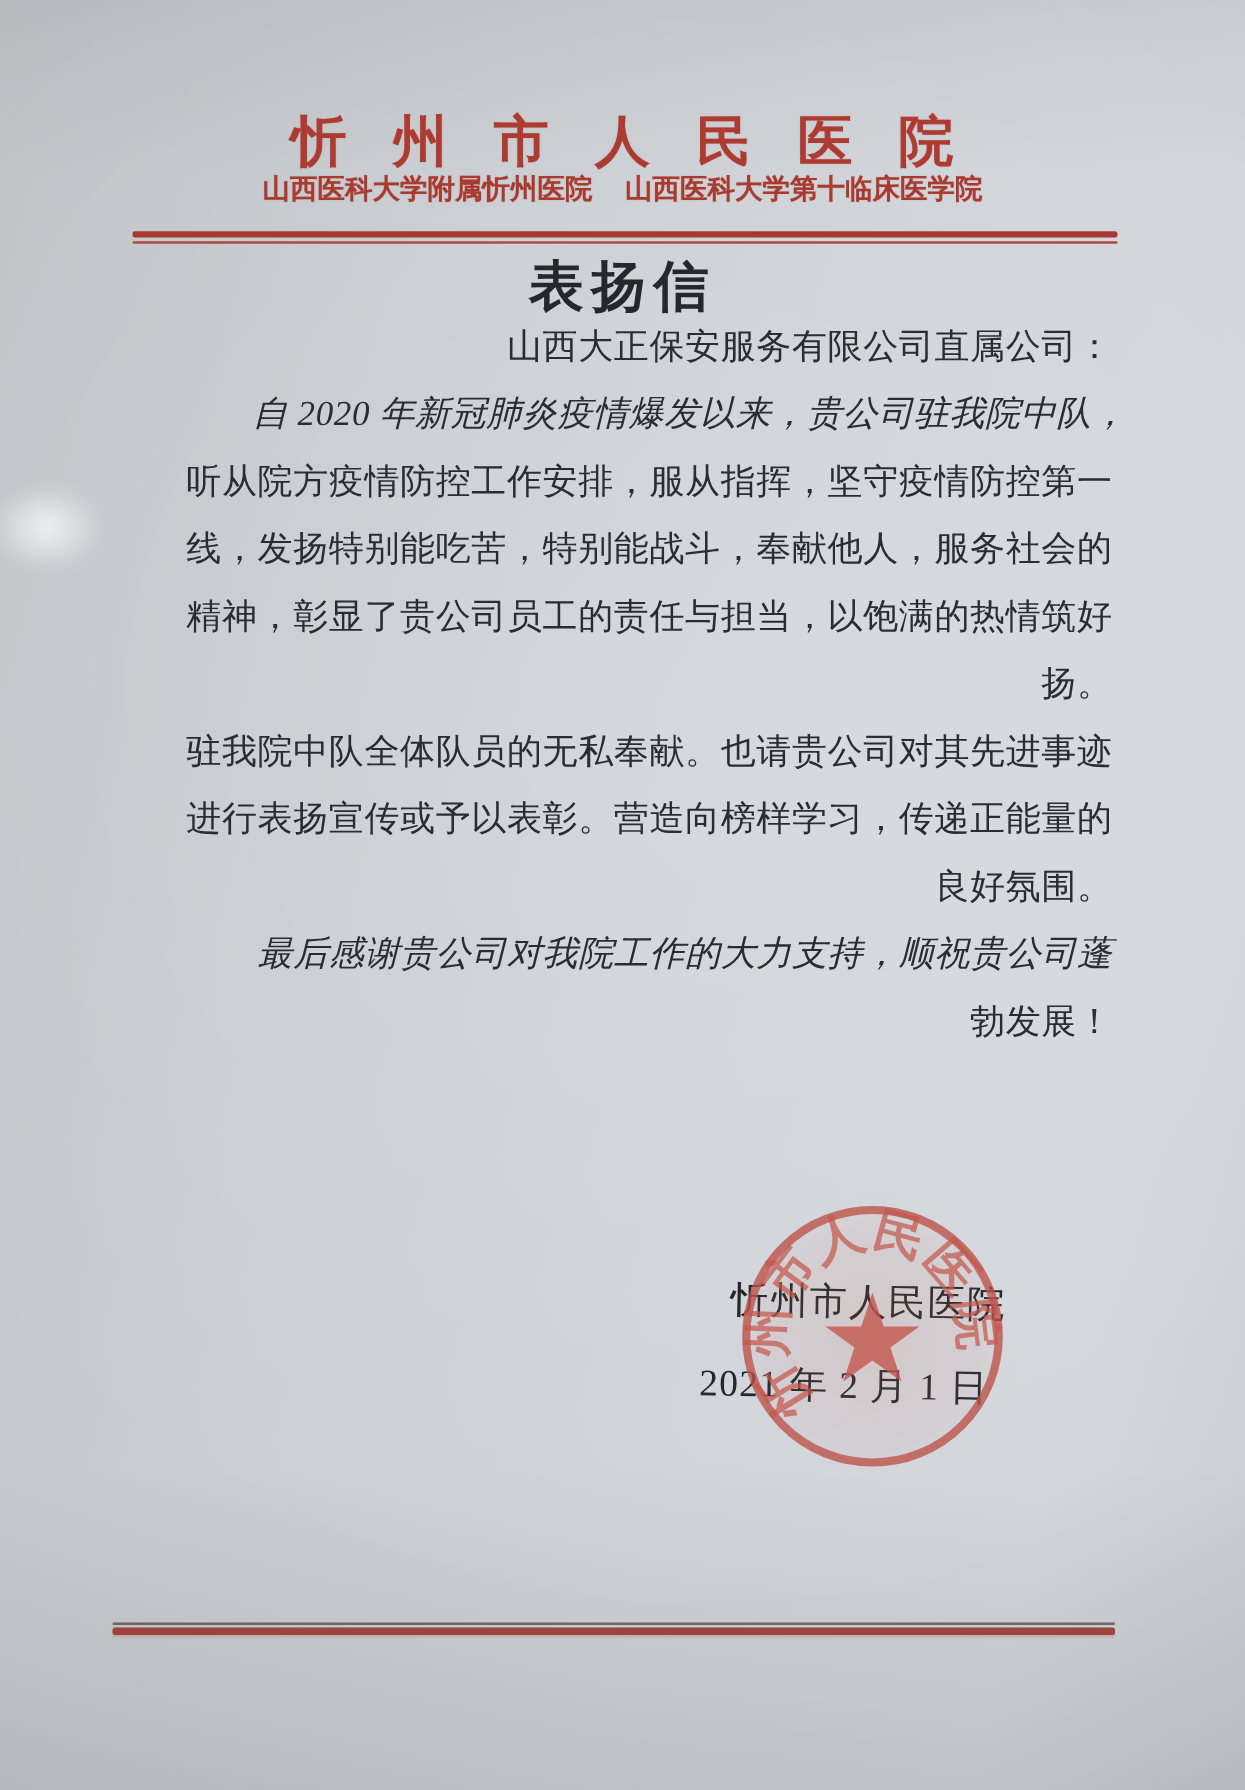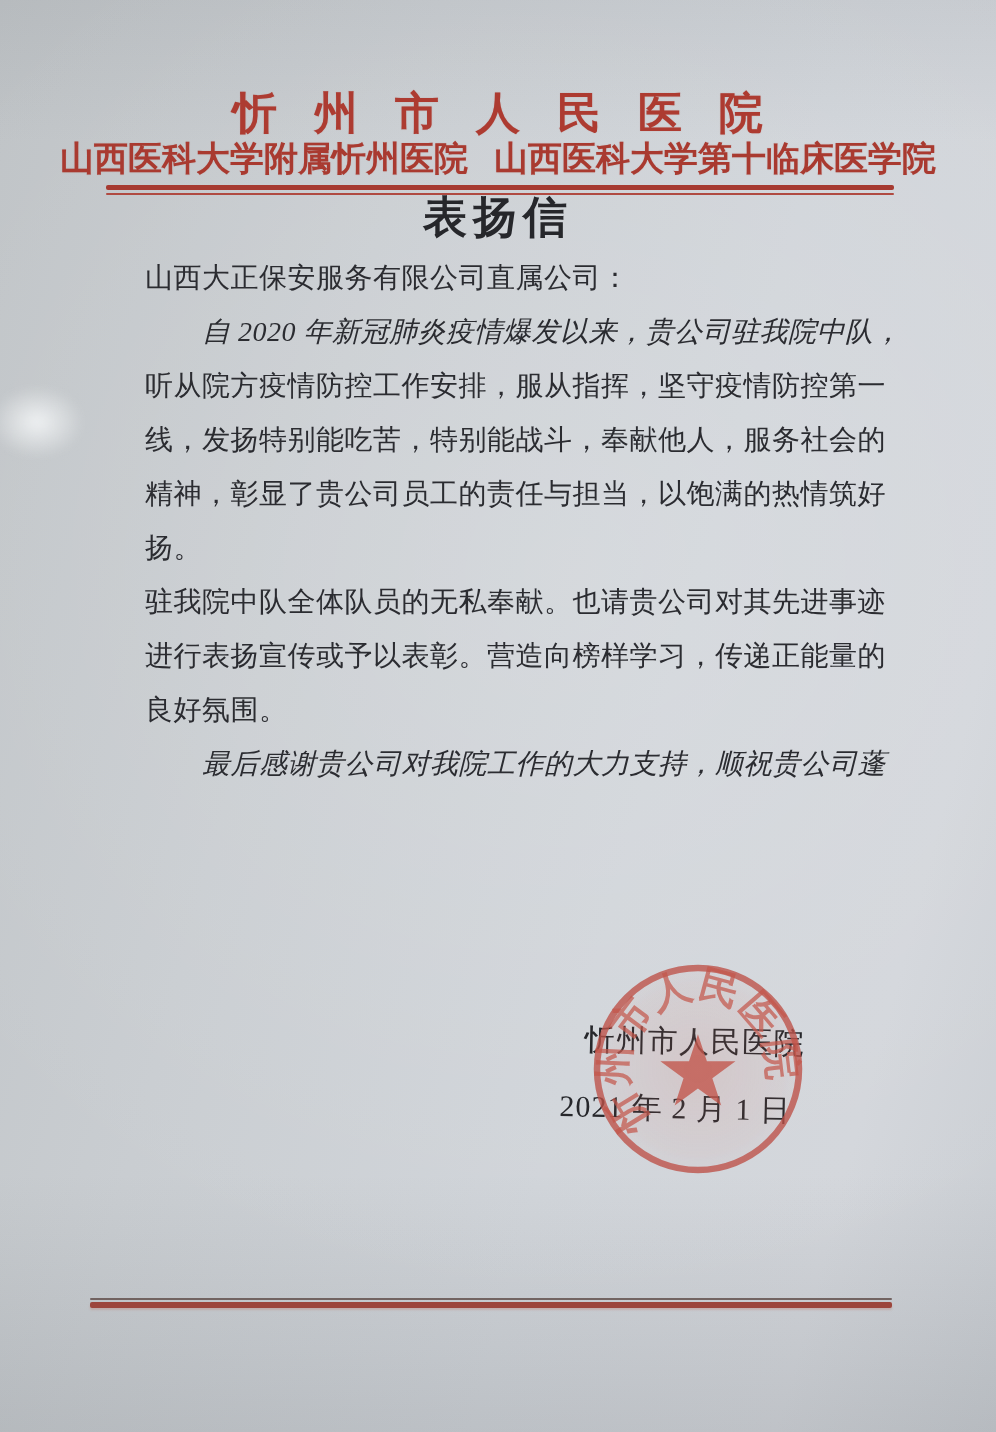--- a/index.html
+++ b/index.html
@@ -22,40 +22,40 @@
   }
   
   .org-name{
     position:absolute;left:0;top:84px;width:996px;
     text-align:center;font-size:44px;font-weight:700;
     letter-spacing:0.84em;padding-left:0.84em;box-sizing:border-box;
     color:#ad3b31;text-shadow:0 0 1px rgba(173,59,49,0.35);
   }
   .org-sub{
     position:absolute;left:0;top:136px;width:996px;
-    text-align:center;font-size:34px;font-weight:700;
+    text-align:center;font-size:22px;font-weight:700;
     color:#a93a30;text-shadow:0 0 1px rgba(169,58,48,0.3);
     white-space:nowrap;
   }
   .org-sub .gap{display:inline-block;width:26px;}
   .rule-top{position:absolute;left:106px;top:185px;width:788px;}
   .rule-top .thick{height:5px;background:#a63a31;border-radius:2px;}
   .rule-top .thin{height:2px;background:#b04a41;margin-top:3px;border-radius:1px;}
   
   .letter-title{
-    position:absolute;left:0;top:188px;width:996px;
+    position:absolute;left:0;top:200px;width:996px;
     text-align:center;font-size:44px;font-weight:600;
     letter-spacing:6px;color:#26272b;
   }
   
   .body-block{
     position:absolute;left:145px;top:251px;width:745px;
     font-size:28px;color:#2b2c31;letter-spacing:0.5px;
   }
-  .bline{height:54px;line-height:54px;white-space:nowrap;}
+  .bline{height:54px;line-height:54px;white-space:nowrap;text-align:right;}
   .bline.indent{padding-left:57px;font-style:italic;}
   
   .sig-block{
     position:absolute;left:560px;top:1022px;width:300px;
     transform:rotate(1.1deg);color:#26272b;
   }
   .sig-name{font-size:30px;letter-spacing:1.5px;white-space:nowrap;padding-left:24px;}
   .sig-date{font-size:30px;margin-top:26px;white-space:nowrap;letter-spacing:1px;}
   
   .seal{
@@ -96,20 +96,21 @@
     <div id="body-lines">
         <div class="bline indent">自 2020 年新冠肺炎疫情爆发以来，贵公司驻我院中队，</div>
         <div class="bline">听从院方疫情防控工作安排，服从指挥，坚守疫情防控第一</div>
         <div class="bline">线，发扬特别能吃苦，特别能战斗，奉献他人，服务社会的</div>
         <div class="bline">精神，彰显了贵公司员工的责任与担当，以饱满的热情筑好</div>
         <div class="bline">扬。</div>
         <div class="bline">驻我院中队全体队员的无私奉献。也请贵公司对其先进事迹</div>
         <div class="bline">进行表扬宣传或予以表彰。营造向榜样学习，传递正能量的</div>
         <div class="bline">良好氛围。</div>
         <div class="bline indent">最后感谢贵公司对我院工作的大力支持，顺祝贵公司蓬</div>
+        <div class="bline">勃发展！</div>
       </div>
   </div>
 
   <div class="sig-block">
     <div class="sig-name">忻州市人民医院</div>
     <div class="sig-date">2021 年 2 月 1 日</div>
   </div>
 
   <div class="seal">
     <div class="seal-wash"></div>

